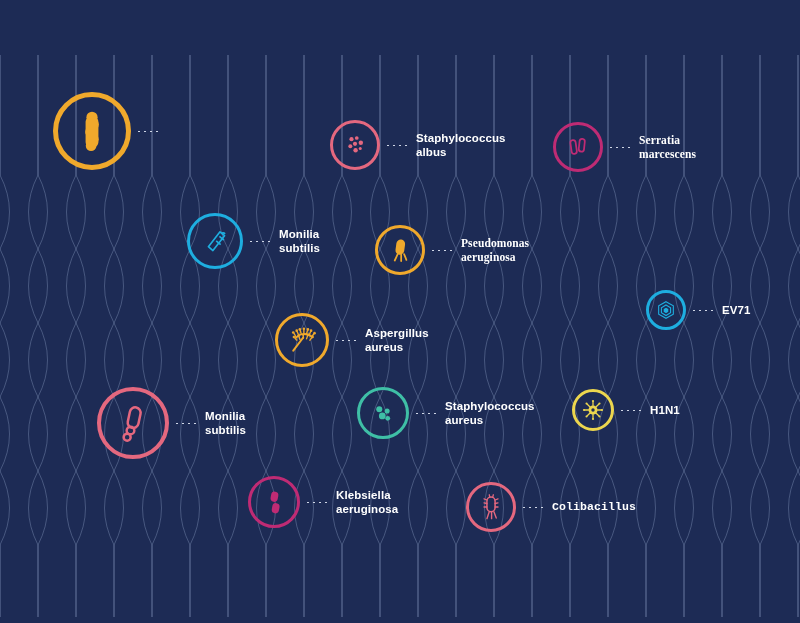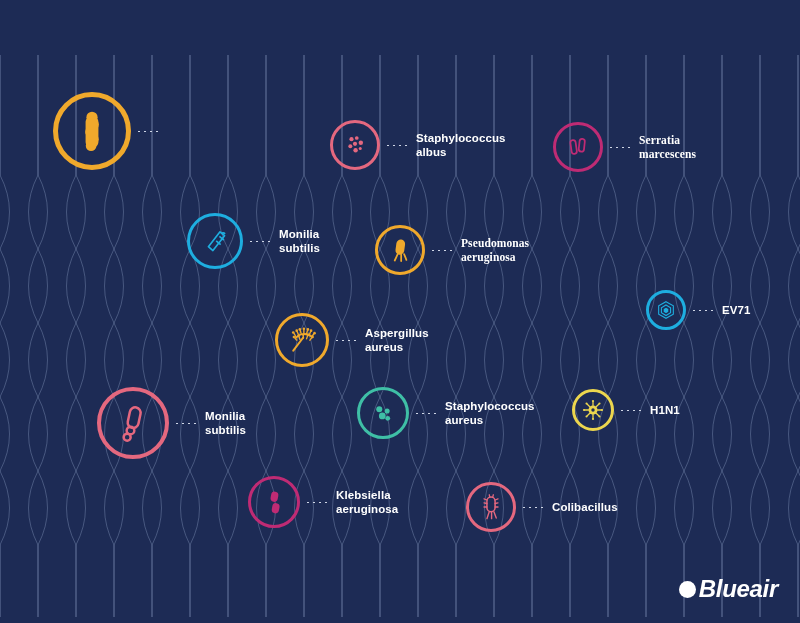--- a/index.html
+++ b/index.html
@@ -292,21 +292,21 @@
                 <rect x="18" y="6" width="12" height="17" rx="6" transform="rotate(10 24 14)"></rect>
                 <rect x="20" y="25" width="12" height="17" rx="6" transform="rotate(10 26 33)"></rect>
               </g>
             </svg>
           </span>
         </div>
         <span class="leader" style="width: 22px;"></span>
         <span class="label">Klebsiella
 aeruginosa</span>
       </div>
-      <div class="node" style="left: 466px; top: 482px;">
+      <div class="node" style="left: 466px; top: 482px; font-family: Liberation Mono, monospace;">
         <div class="ring" style="width: 50px; height: 50px; border: 3.5px solid rgb(228, 104, 127);">
           <span style="width: 28px; height: 28px; display: block;">
             <svg viewBox="0 0 48 48" width="100%" height="100%">
               <g fill="none" stroke="#e4687f" stroke-width="2.6">
                 <rect x="17" y="7" width="14" height="25" rx="7"></rect>
                 <g stroke-width="2.2" stroke-linecap="round">
                   <path d="M17 12 L12 10"></path>
                   <path d="M17 18 L12 17"></path>
                   <path d="M17 24 L12 24"></path>
                   <path d="M31 12 L36 10"></path>
@@ -322,18 +322,14 @@
                 </g>
               </g>
             </svg>
           </span>
         </div>
         <span class="leader" style="width: 22px;"></span>
         <span class="label">Colibacillus</span>
       </div>
     </div>
 
-  <div id="logo">
-    <span class="dot"></span>
-    <span class="word">Blueair</span>
-  </div>
 
 </div>
 
 </body></html>

